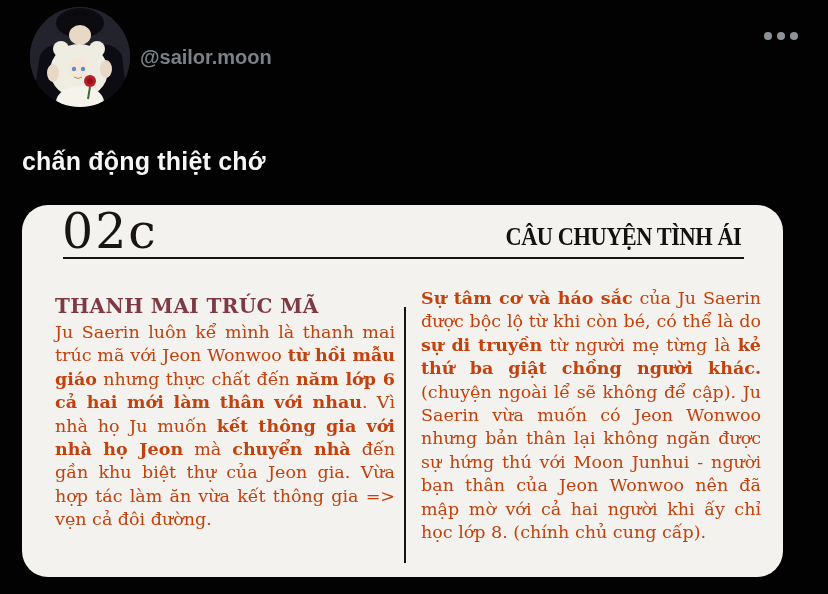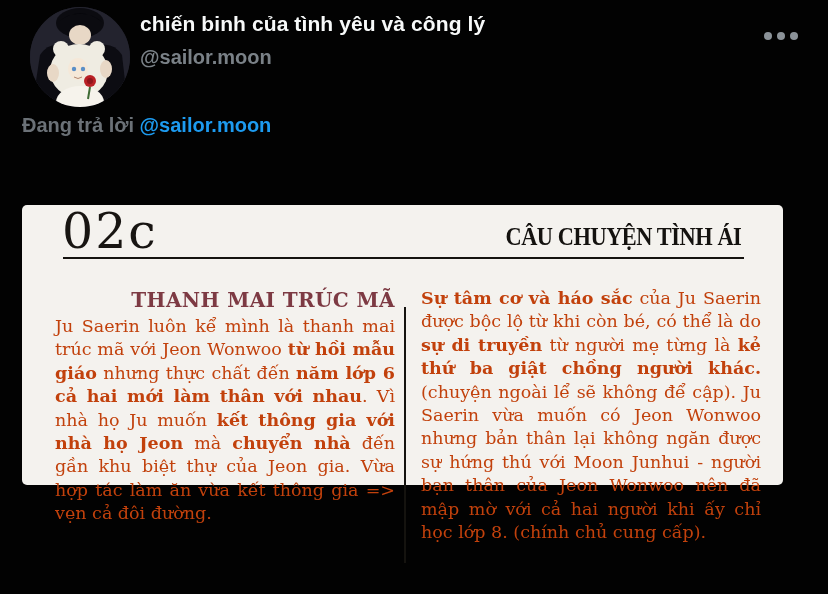--- a/index.html
+++ b/index.html
@@ -32,22 +32,22 @@
     position:absolute; left:22px; top:114px; font-size:20px; font-weight:700;
     color:#6b7177;
   }
   .reply-line .reply-handle { color:#1d9bf0; cursor:pointer; }
   .tweet-text {
     position:absolute; left:22px; top:147px; font-size:25px; font-weight:800;
     color:#f5f6f6; letter-spacing:0.2px;
   }
   
   .card {
-    position:absolute; left:22px; top:205px; width:761px; height:280px;
-    background:#f4f2ee; border-radius:5px; color:#1b1815;
+    position:absolute; left:22px; top:205px; width:761px; height:372px;
+    background:#f4f2ee; border-radius:26px; color:#1b1815;
   }
   .page-num {
     position:absolute; left:40px; top:1px;
     font-family:"DejaVu Serif","Liberation Serif",serif;
     font-size:49px; line-height:52px; font-weight:400; color:#181512;
     letter-spacing:2px;
   }
   .card-title {
     position:absolute; right:42px; top:19px;
     font-family:"Liberation Serif","DejaVu Serif",serif;
@@ -64,22 +64,22 @@
     display:flex;
   }
   .col { font-family:"DejaVu Serif","Liberation Serif",serif; }
   .col-left  { width:340px; }
   .col-divider {
     width:2px; background:#15130f; margin-left:9px; margin-top:20px;
     height:256px; flex:none;
   }
   .col-right { flex:1; margin-left:15px; }
   .col-heading {
-    text-align:right; font-weight:700; font-size:20px; color:#7d3a43;
-    letter-spacing:0.4px; margin:1px 0 3px 0;
+    text-align:left; font-weight:700; font-size:20px; color:#7d3a43;
+    letter-spacing:0.4px; margin:7px 0 3px 0;
     font-family:"DejaVu Serif","Liberation Serif",serif;
   }
   .col-body {
     font-size:17.5px; line-height:23.4px; text-align:justify; color:#c2410c;
   }
   .col-body .emph { font-weight:700; }
 </style>
 </head>
 <body>
 
@@ -109,34 +109,30 @@
       <ellipse cx="76" cy="62" rx="6" ry="9" fill="#e8d8c6"></ellipse>
 
       <ellipse cx="50" cy="95" rx="24" ry="16" fill="#f6f3ec"></ellipse>
 
       <circle cx="60" cy="74" r="6" fill="#b92025"></circle>
       <circle cx="60" cy="74" r="3" fill="#8f141b"></circle>
       <path d="M60,80 L58,92" stroke="#3f6b35" stroke-width="2" fill="none"></path>
     </svg>
   </div>
 
-  <div class="display-name">chiến binh của tình yêu và công lý</div>
   <div class="handle">@sailor.moon</div>
 
   <div class="more-btn">
     <i></i>
       <i></i>
       <i></i>
   </div>
 
-  <div class="reply-line">
-    <span>Đang trả lời</span>
-    <span class="reply-handle">@sailor.moon</span>
-  </div>
 
+  <div class="tweet-text">chấn động thiệt chớ</div>
 
   <div class="card">
     <div class="page-num">02c</div>
     <div class="card-title">CÂU CHUYỆN TÌNH ÁI</div>
     <div class="header-rule"></div>
 
     <div class="columns">
       <div class="col col-left">
         <div class="col-heading">THANH MAI TRÚC MÃ</div>
         <div class="col-body"><span>Ju Saerin luôn kể mình là thanh mai trúc mã với Jeon Wonwoo </span><span class="emph">từ hồi mẫu giáo</span><span> nhưng thực chất đến </span><span class="emph">năm lớp 6 cả hai mới làm thân với nhau</span><span>. Vì nhà họ Ju muốn </span><span class="emph">kết thông gia với nhà họ Jeon</span><span> mà </span><span class="emph">chuyển nhà</span><span> đến gần khu biệt thự của Jeon gia. Vừa hợp tác làm ăn vừa kết thông gia =&gt; vẹn cả đôi đường.</span></div>

